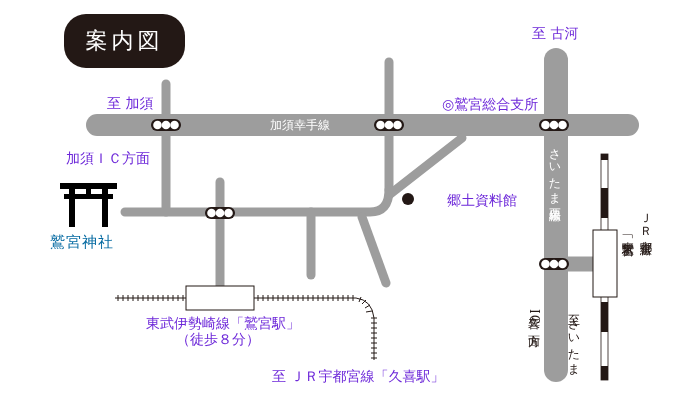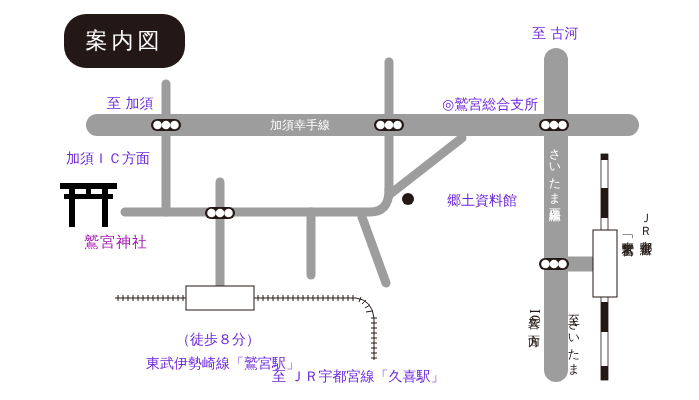--- a/index.html
+++ b/index.html
@@ -8,22 +8,22 @@
     svg { position: absolute; left: 0; top: 0; }
     .lbl { position: absolute; font-size: 14px; color: #6d28d9; white-space: nowrap; line-height: 1; }
     .vlbl { position: absolute; font-size: 12px; color: #231815; writing-mode: vertical-rl;
             line-height: 1; letter-spacing: 1px; white-space: nowrap; }
     .title-badge { position: absolute; left: 64px; top: 14px; width: 121px; height: 54px;
                    background: #231815; border-radius: 22px; color: #fff; font-size: 22px;
                    display: flex; align-items: center; justify-content: center; letter-spacing: 4px; }
     .road-lbl { position: absolute; font-size: 12px; color: #ffffff; white-space: nowrap; line-height: 1; }
     .road-vlbl { position: absolute; font-size: 12px; color: #ffffff; writing-mode: vertical-rl;
                  line-height: 1; letter-spacing: 1px; }
-    .shrine-name { position: absolute; left: 50px; top: 235px; font-size: 15px; color: #a21caf;
-                   letter-spacing: 1px; white-space: nowrap; line-height: 1; margin-left: 34px; }
+    .shrine-name { position: absolute; left: 50px; top: 235px; font-size: 15px; color: #0369a1;
+                   letter-spacing: 1px; white-space: nowrap; line-height: 1; }
   </style>
 </head>
 <body>
 
 <svg width="699" height="400" viewBox="0 0 699 400">
 
   <g stroke="#9d9d9d" fill="none" stroke-linecap="round" stroke-linejoin="round">
 
     <line x1="97" y1="125" x2="628" y2="125" stroke-width="22"></line>
 
@@ -119,16 +119,16 @@
 <div class="lbl" style="left:66px; top:139px;margin-top:12px;">加須ＩＣ方面</div>
 <div class="lbl" style="left:532px; top:26px;">至 古河</div>
 <div class="vlbl" style="left:528px; top:307px;">久喜IC方面</div>
 <div class="vlbl" style="left:568px; top:305px;">至 さいたま</div>
 <div class="lbl" style="left:272px; top:369px;">至 ＪＲ宇都宮線「久喜駅」</div>
 
 <div class="shrine-name">鷲宮神社</div>
 <div class="lbl" style="left:418px; top:97px;margin-left:24px;">◎鷲宮総合支所</div>
 <div class="lbl" style="left:417px; top:193px;margin-left:30px;">郷土資料館</div>
 
-<div class="lbl" style="left:146px; top:316px;margin-top:40px;">東武伊勢崎線「鷲宮駅」</div>
+<div class="lbl" style="left:146px; top:316px;">東武伊勢崎線「鷲宮駅」</div>
 <div class="lbl" style="left:176px; top:332px;">（徒歩８分）</div>
 <div class="vlbl" style="left:640px; top:205px;">ＪＲ宇都宮線</div>
 <div class="vlbl" style="left:622px; top:231px;">「東鷲宮駅」</div>
 
 </body></html>

